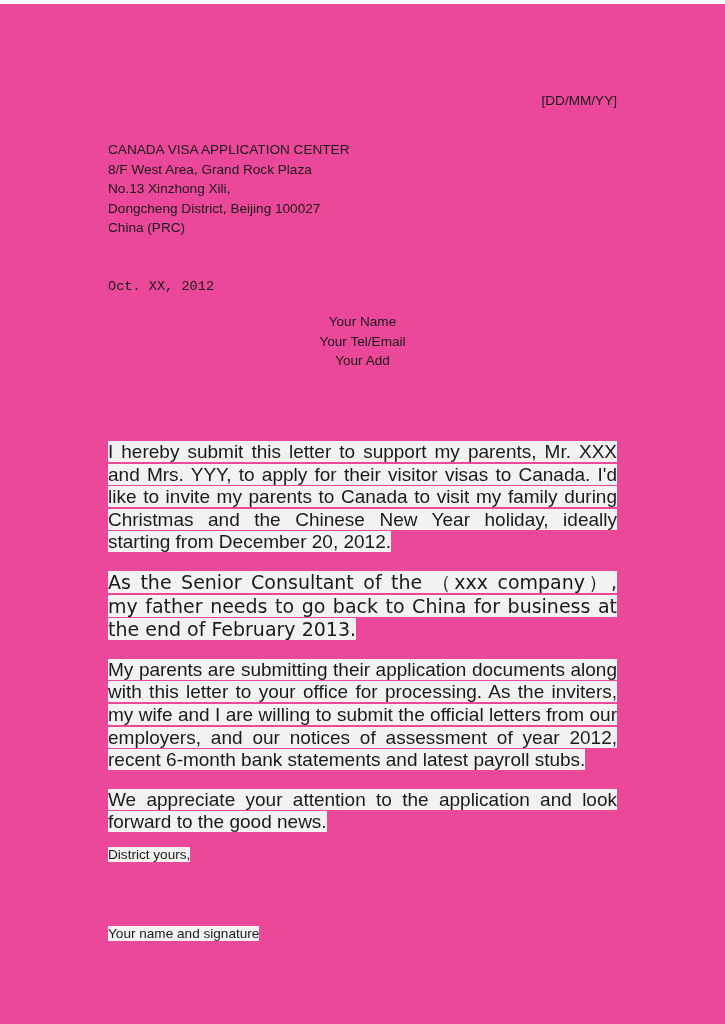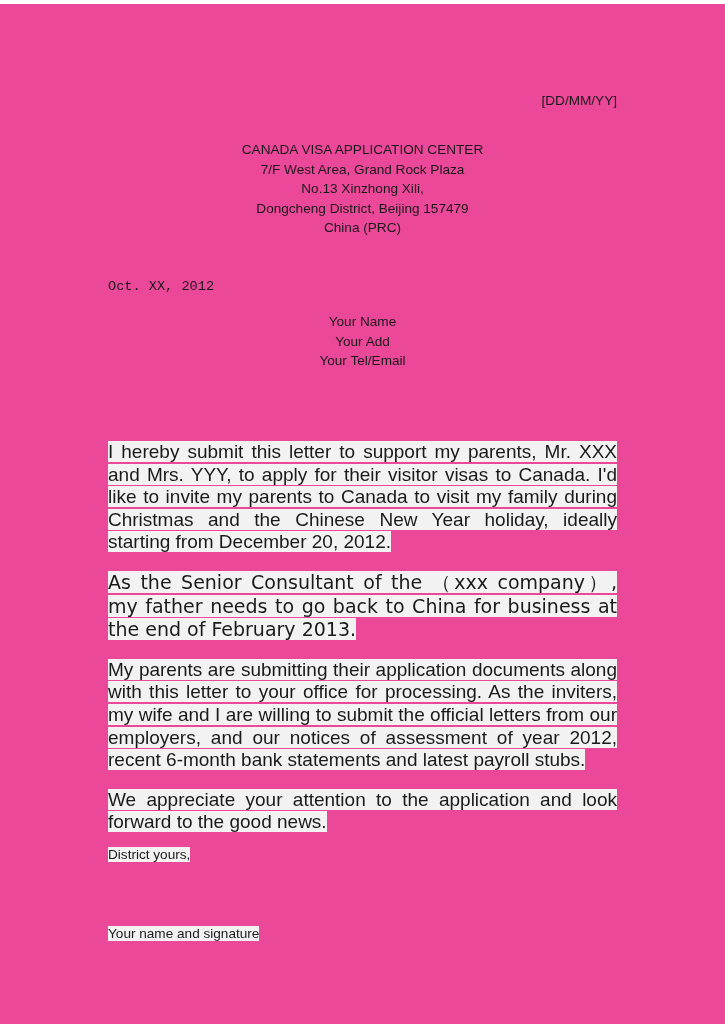--- a/index.html
+++ b/index.html
@@ -36,21 +36,20 @@
     text-align: right;
     font-size: 13.6px;
     line-height: 19.5px;
   }
 
   .addr-block {
     position: absolute;
     left: 108px;
     top: 136px;
     width: 509px;
-    text-align: center;
   }
   .addr-block .line { line-height: 19.6px; }
 
   .date-line {
     position: absolute;
     left: 108px;
     top: 273px;
     width: 509px;
     font-family: Liberation Mono, monospace;
   }
@@ -117,34 +116,34 @@
 <body>
 
 <div class="page">
 
   <div class="date-placeholder">
     <span class="line">[DD/MM/YY]</span>
   </div>
 
   <div class="addr-block">
     <div class="line">CANADA VISA APPLICATION CENTER</div>
-    <div class="line">7/F West Area, Grand Rock Plaza</div>
+    <div class="line">8/F West Area, Grand Rock Plaza</div>
     <div class="line">No.13 Xinzhong Xili,</div>
-    <div class="line">Dongcheng District, Beijing 157479</div>
+    <div class="line">Dongcheng District, Beijing 100027</div>
     <div class="line">China (PRC)</div>
   </div>
 
   <div class="date-line">
     <span class="line">Oct. XX, 2012</span>
   </div>
 
   <div class="sender-block">
     <div class="line">Your Name</div>
+    <div class="line">Your Tel/Email</div>
     <div class="line">Your Add</div>
-    <div class="line">Your Tel/Email</div>
   </div>
 
 
   <div class="body-area">
     <p class="para"><span class="hl">I hereby submit this letter to support my parents, Mr. XXX and Mrs. YYY, to apply for their visitor visas to Canada. I'd like to invite my parents to Canada to visit my family during Christmas and the Chinese New Year holiday, ideally starting from December 20, 2012.</span></p>
     <p class="para"><span class="hl cjk-paren">As the Senior Consultant of the （xxx company）, my father needs to go back to China for business at the end of February 2013.</span></p>
     <p class="para"><span class="hl">My parents are submitting their application documents along with this letter to your office for processing. As the inviters, my wife and I are willing to submit the official letters from our employers, and our notices of assessment of year 2012, recent 6-month bank statements and latest payroll stubs.</span></p>
     <p class="para"><span class="hl">We appreciate your attention to the application and look forward to the good news.</span></p>
   </div>
 

